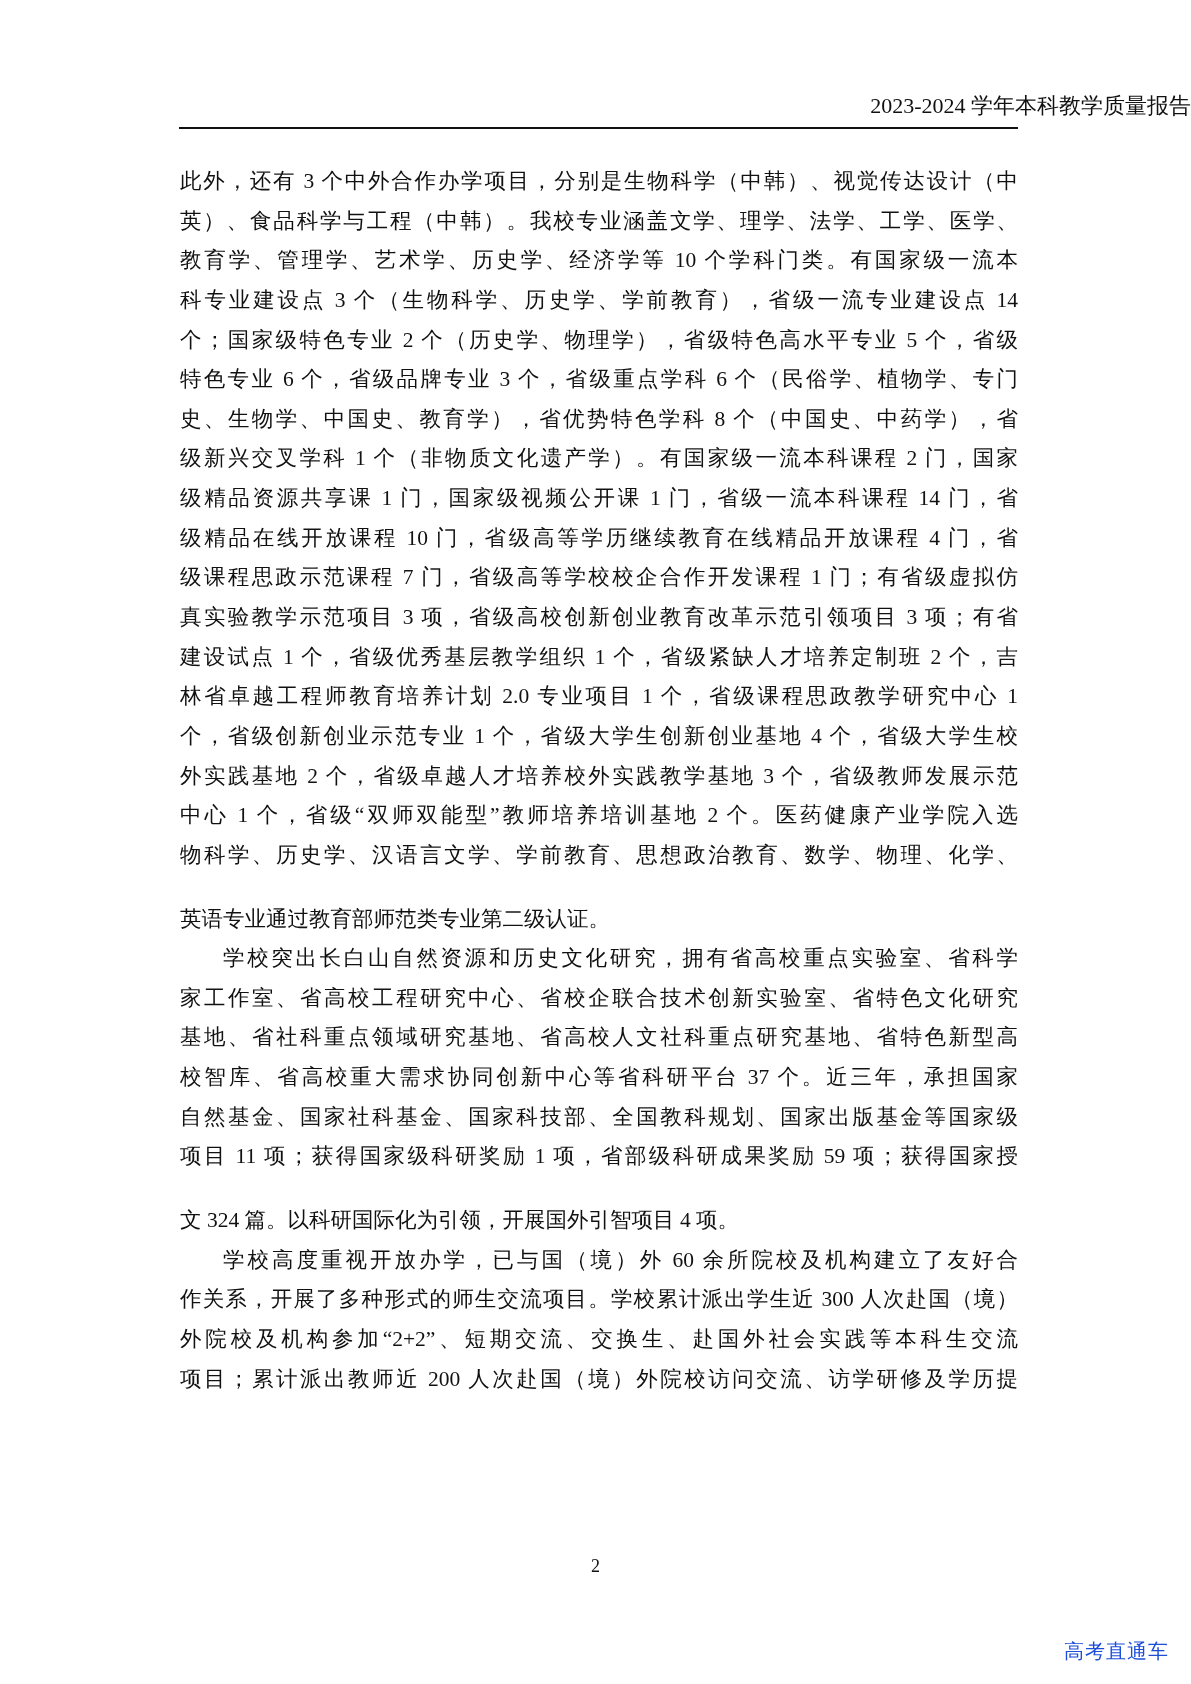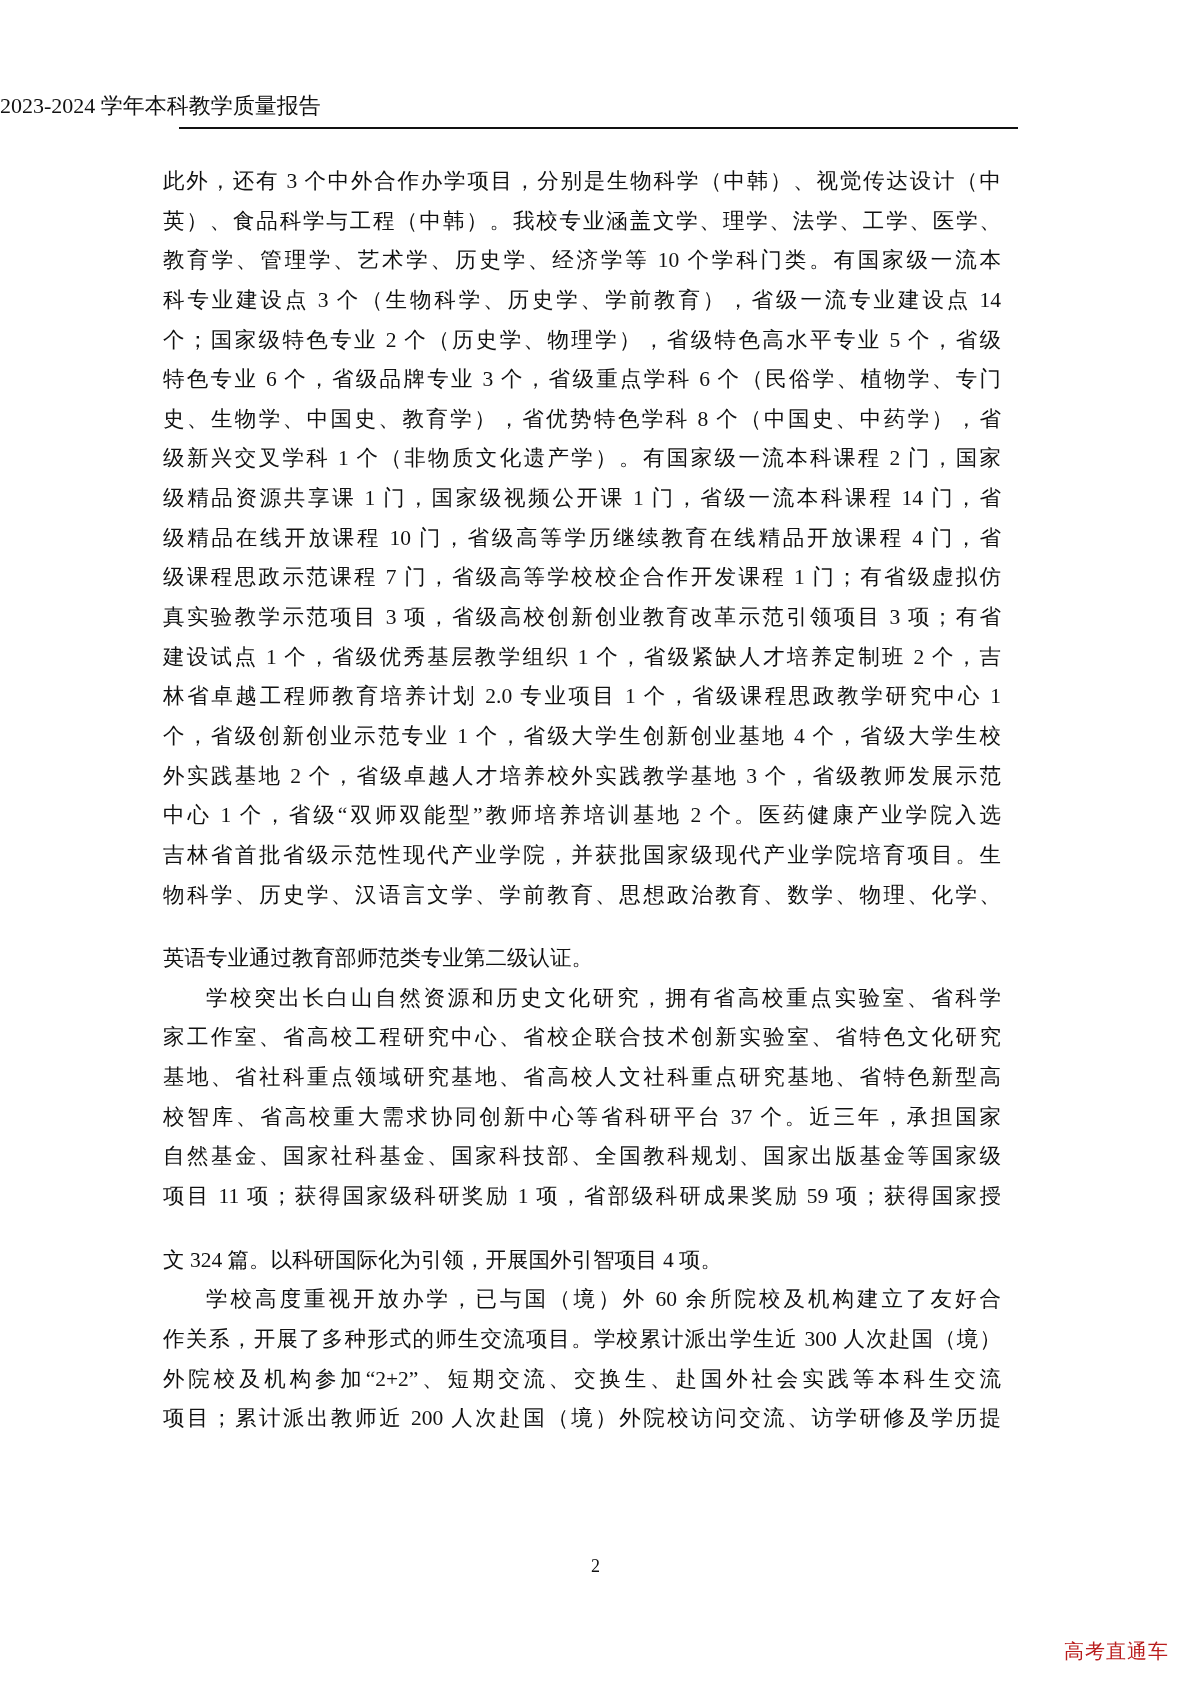--- a/index.html
+++ b/index.html
@@ -1,29 +1,29 @@
 <!DOCTYPE html>
 <html><head>
 <meta charset="utf-8">
 <style>
   html, body { margin: 0; padding: 0; background: #ffffff; }
   body { width: 1191px; height: 1684px; position: relative; overflow: hidden;
          font-family: "Liberation Serif", "DejaVu Serif", serif; color: #111; }
-  .header-title { position: absolute; left: 0; width: 1191px; top: 92px; text-align: left;
+  .header-title { position: absolute; left: 0; width: 1191px; top: 92px; text-align: right;
                   font-size: 22px; line-height: 28px; color: #111; }
   .header-rule { position: absolute; left: 179px; top: 127px; width: 839px; height: 2px; background: #111; }
-  .body-text { position: absolute; left: 163px; top: 162px; width: 838px; }
+  .body-text { position: absolute; left: 180px; top: 162px; width: 838px; }
   .line { display: block; height: 39.65px; line-height: 39.65px; font-size: 21.5px;
           white-space: nowrap; text-align: justify; text-align-last: justify; }
   .line.last { text-align-last: left; margin-top: 24px; }
   .line.indent { padding-left: 43px; }
   .page-number { position: absolute; left: 0; width: 1191px; top: 1556px; text-align: center;
                  font-size: 18px; color: #111; }
   .watermark { position: absolute; right: 22px; top: 1638px; font-family: Liberation Sans, sans-serif;
-               font-size: 20px; color: #b91c1c; letter-spacing: 1px; }
+               font-size: 20px; color: #1d4ed8; letter-spacing: 1px; }
 </style>
 </head>
 <body>
 
 <div>
   <div class="header-title">2023-2024 学年本科教学质量报告</div>
   <div class="header-rule"></div>
 </div>
 
 <div class="body-text" id="body-text">
@@ -38,21 +38,20 @@
       <span class="line">级新兴交叉学科 1 个（非物质文化遗产学）。有国家级一流本科课程 2 门，国家</span>
       <span class="line">级精品资源共享课 1 门，国家级视频公开课 1 门，省级一流本科课程 14 门，省</span>
       <span class="line">级精品在线开放课程 10 门，省级高等学历继续教育在线精品开放课程 4 门，省</span>
       <span class="line">级课程思政示范课程 7 门，省级高等学校校企合作开发课程 1 门；有省级虚拟仿</span>
       <span class="line">真实验教学示范项目 3 项，省级高校创新创业教育改革示范引领项目 3 项；有省</span>
       <span class="line">建设试点 1 个，省级优秀基层教学组织 1 个，省级紧缺人才培养定制班 2 个，吉</span>
       <span class="line">林省卓越工程师教育培养计划 2.0 专业项目 1 个，省级课程思政教学研究中心 1</span>
       <span class="line">个，省级创新创业示范专业 1 个，省级大学生创新创业基地 4 个，省级大学生校</span>
       <span class="line">外实践基地 2 个，省级卓越人才培养校外实践教学基地 3 个，省级教师发展示范</span>
       <span class="line">中心 1 个，省级“双师双能型”教师培养培训基地 2 个。医药健康产业学院入选</span>
-      <span class="line">吉林省首批省级示范性现代产业学院，并获批国家级现代产业学院培育项目。生</span>
       <span class="line">物科学、历史学、汉语言文学、学前教育、思想政治教育、数学、物理、化学、</span>
       <span class="line last">英语专业通过教育部师范类专业第二级认证。</span>
     </div>
     <div>
       <span class="line indent">学校突出长白山自然资源和历史文化研究，拥有省高校重点实验室、省科学</span>
       <span class="line">家工作室、省高校工程研究中心、省校企联合技术创新实验室、省特色文化研究</span>
       <span class="line">基地、省社科重点领域研究基地、省高校人文社科重点研究基地、省特色新型高</span>
       <span class="line">校智库、省高校重大需求协同创新中心等省科研平台 37 个。近三年，承担国家</span>
       <span class="line">自然基金、国家社科基金、国家科技部、全国教科规划、国家出版基金等国家级</span>
       <span class="line">项目 11 项；获得国家级科研奖励 1 项，省部级科研成果奖励 59 项；获得国家授</span>

